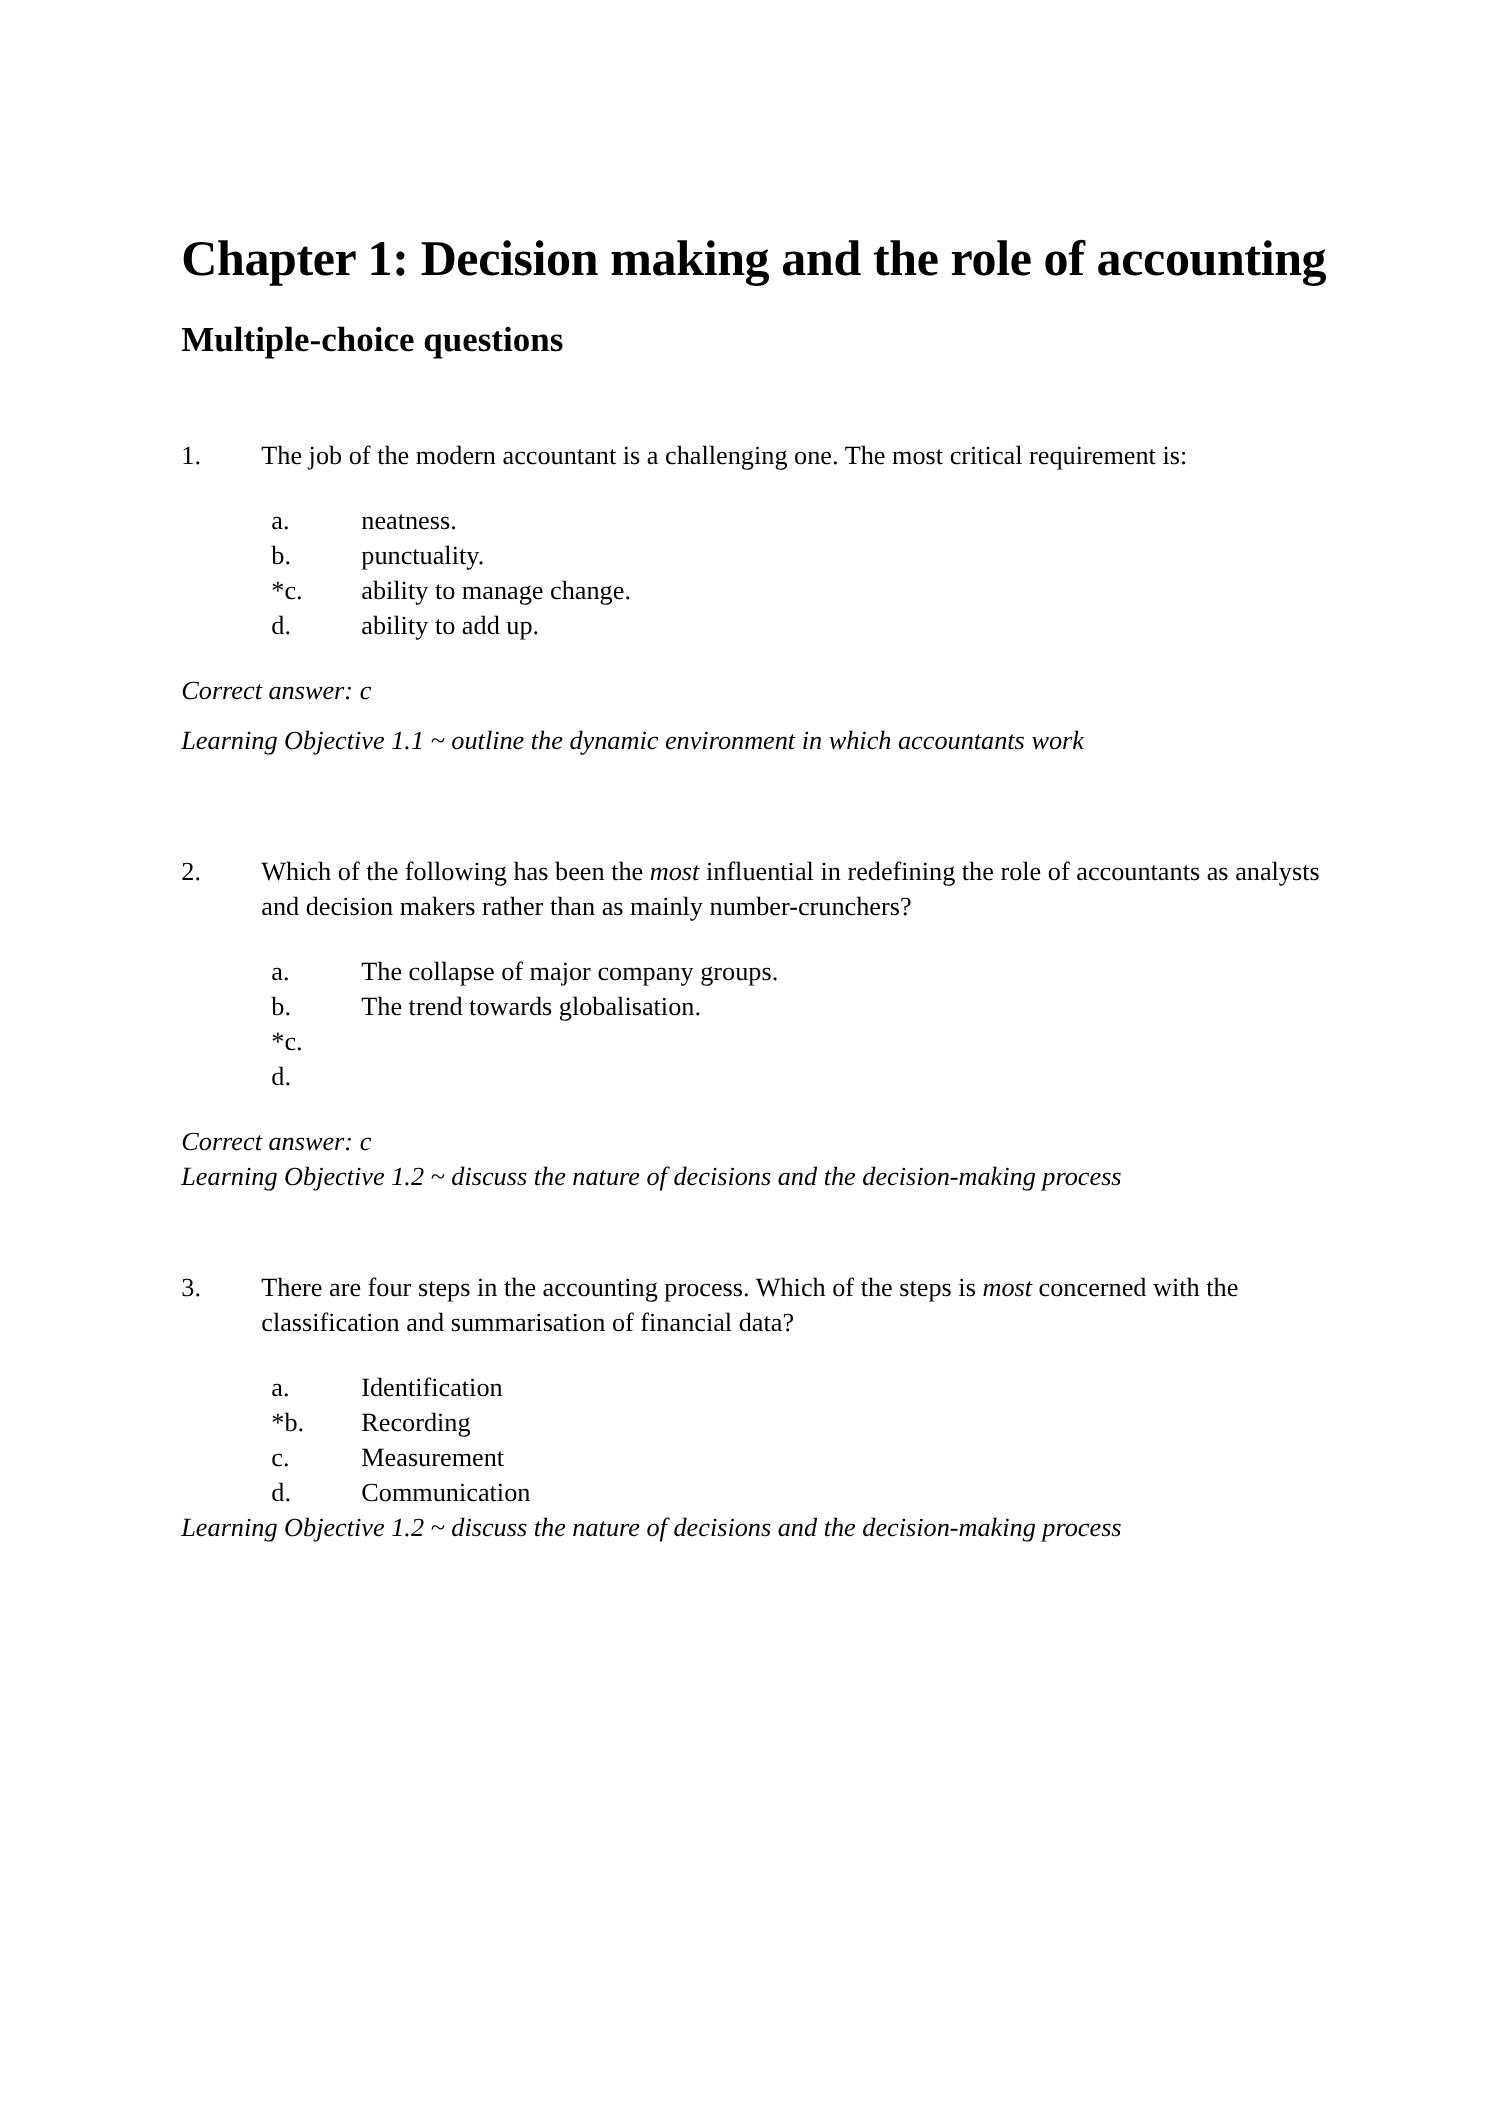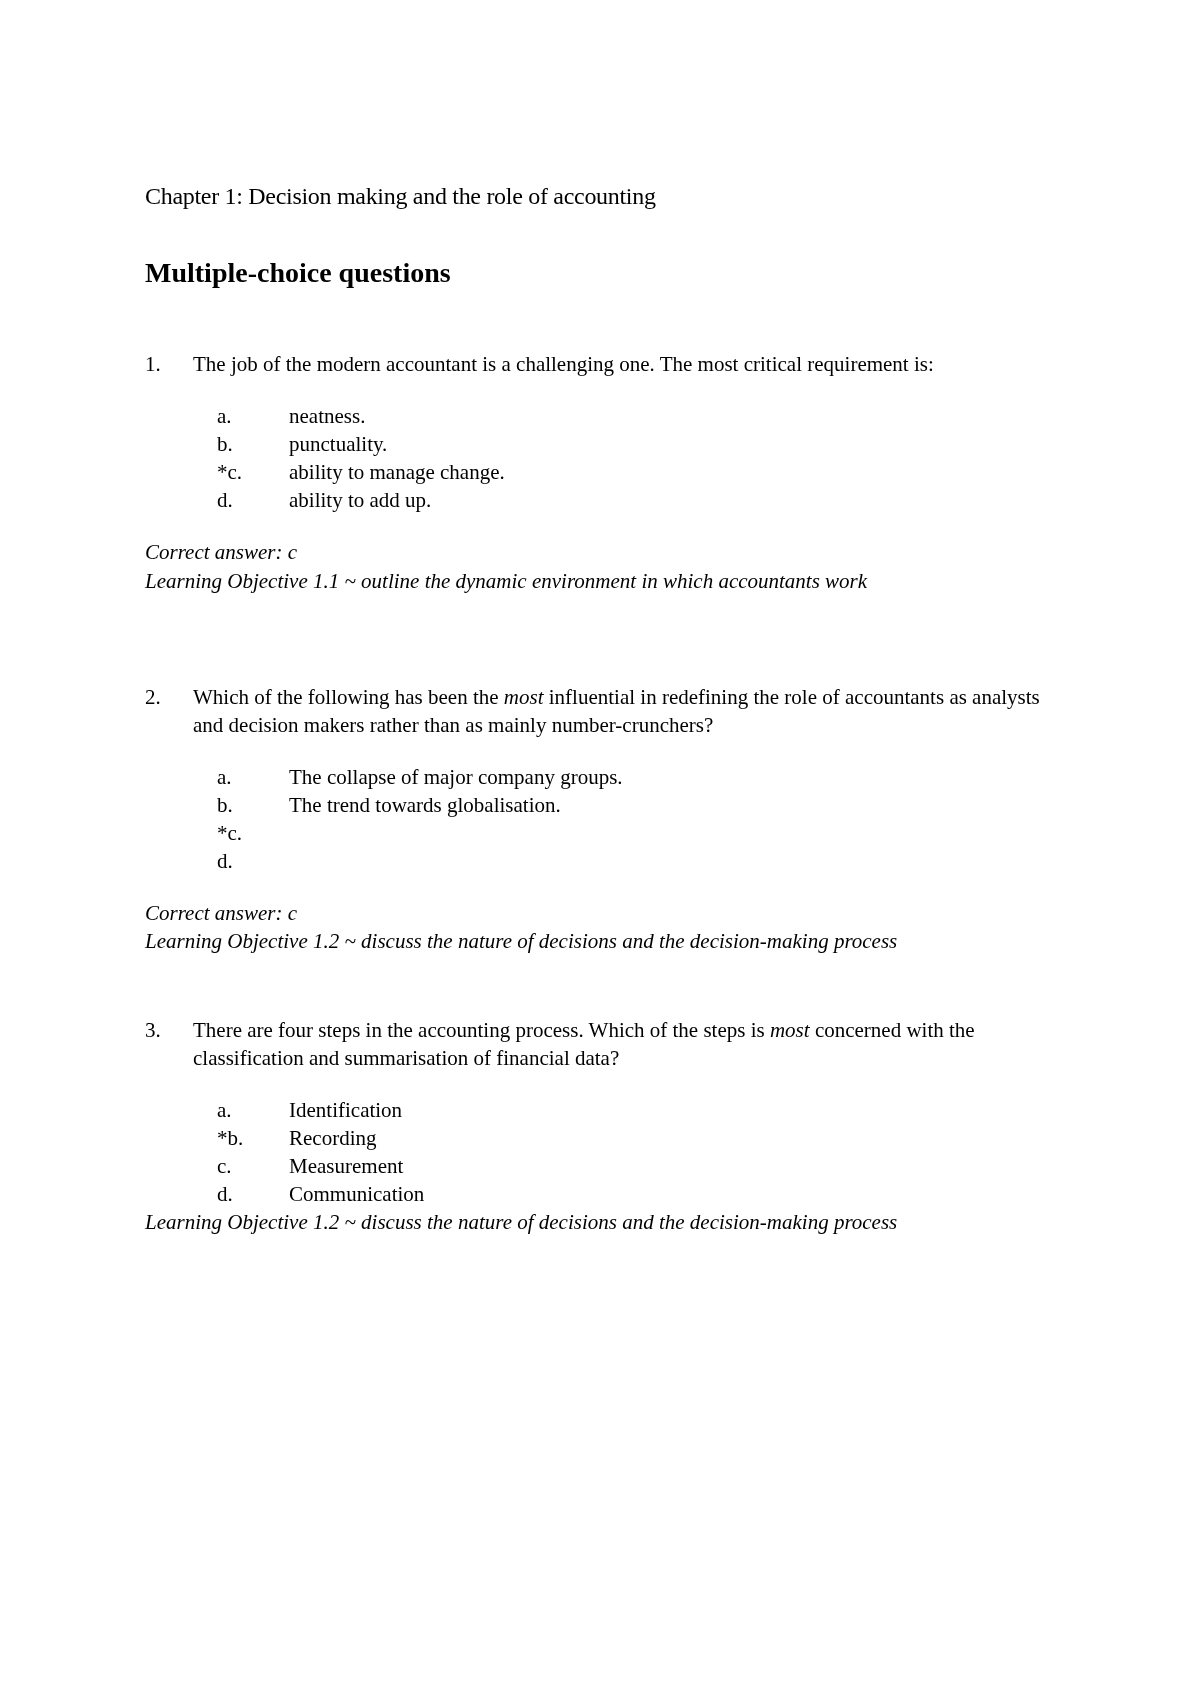--- a/index.html
+++ b/index.html
@@ -1,23 +1,23 @@
 <!DOCTYPE html>
 <html><head>
 <meta charset="utf-8">
 <style>
   html, body { margin: 0; padding: 0; background: #ffffff; }
   body { width: 1191px; height: 1684px; position: relative; overflow: hidden;
          font-family: "Liberation Serif", "DejaVu Serif", serif; color: #000; }
   .page { position: absolute; left: 0; top: 0; width: 1191px; height: 1684px; }
-  .h1 { position: absolute; left: 145px; top: 183px; font-size: 24px; font-weight: normal; letter-spacing: -0.3px; white-space: nowrap; }
+  .h1 { position: absolute; left: 145px; top: 183px; font-size: 40px; font-weight: bold; letter-spacing: -0.3px; white-space: nowrap; }
   .h2 { position: absolute; left: 145px; top: 257px; font-size: 28px; font-weight: bold; white-space: nowrap; }
   .q { position: absolute; left: 145px; width: 920px; font-size: 21px; line-height: 28px; }
   .q-num { position: absolute; left: 0; top: 0; }
-  .q-text { margin-left: 48px; }
+  .q-text { margin-left: 64px; }
   .opts { margin-top: 24px; margin-left: 72px; }
   .opt { position: relative; height: 28px; white-space: nowrap; }
   .opt-letter { position: absolute; left: 0; top: 0; }
   .opt-text { position: absolute; left: 72px; top: 0; font-family: Liberation Serif, serif; }
   .meta { margin-top: 24px; font-style: italic; white-space: nowrap; }
   .meta .upright { font-style: normal; }
   em { }
 </style>
 </head>
 <body>
@@ -41,21 +41,21 @@
       <div class="opt">
           <span class="opt-letter">*c.</span>
           <span class="opt-text">ability to manage change.</span>
         </div>
       <div class="opt">
           <span class="opt-letter">d.</span>
           <span class="opt-text">ability to add up.</span>
         </div>
     </div>
     <div class="meta"><span>Correct answer: </span><span>c</span></div>
-    <div class="meta" style="margin-top:1px;">Learning Objective 1.1 ~ outline the dynamic environment in which accountants work</div>
+    <div class="meta" style="margin-top:12px;">Learning Objective 1.1 ~ outline the dynamic environment in which accountants work</div>
   </div>
 
   <div class="q" style="top:683px;">
     <span class="q-num">2.</span>
     <div class="q-text"><span>Which of the following has been the </span><em>most</em><span> influential in redefining the role of accountants as analysts and decision makers rather than as mainly number-crunchers?</span></div>
     <div class="opts">
       <div class="opt">
           <span class="opt-letter">a.</span>
           <span class="opt-text">The collapse of major company groups.</span>
         </div>

